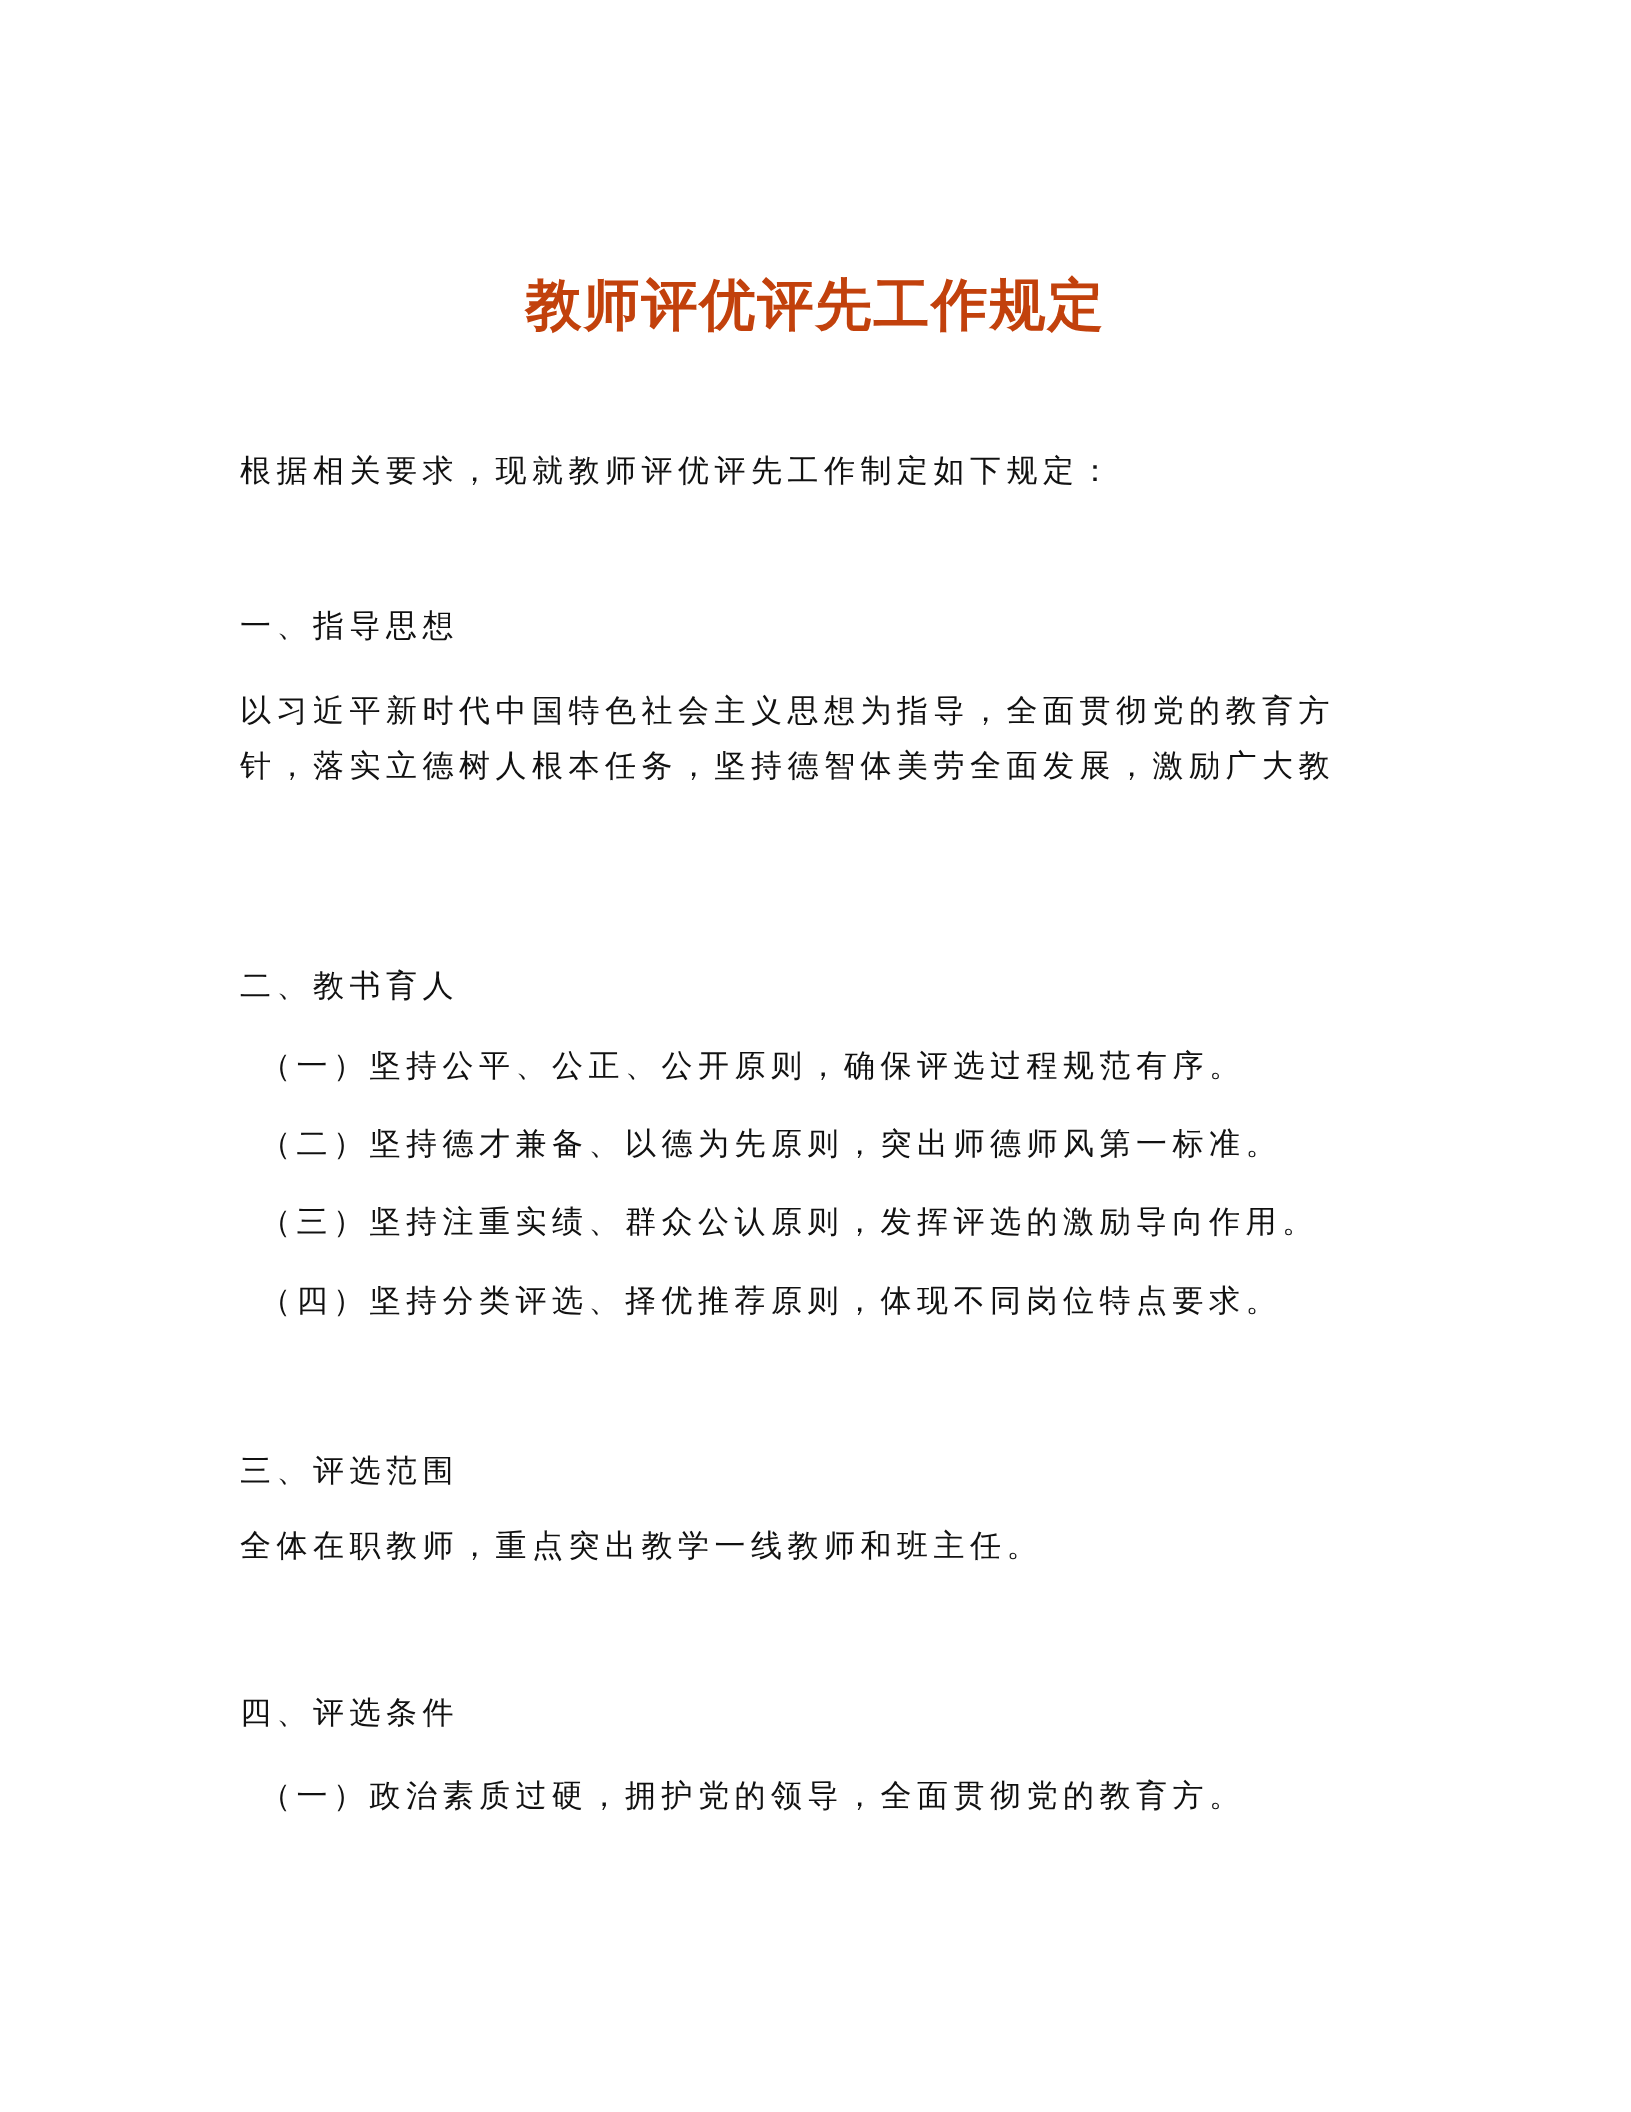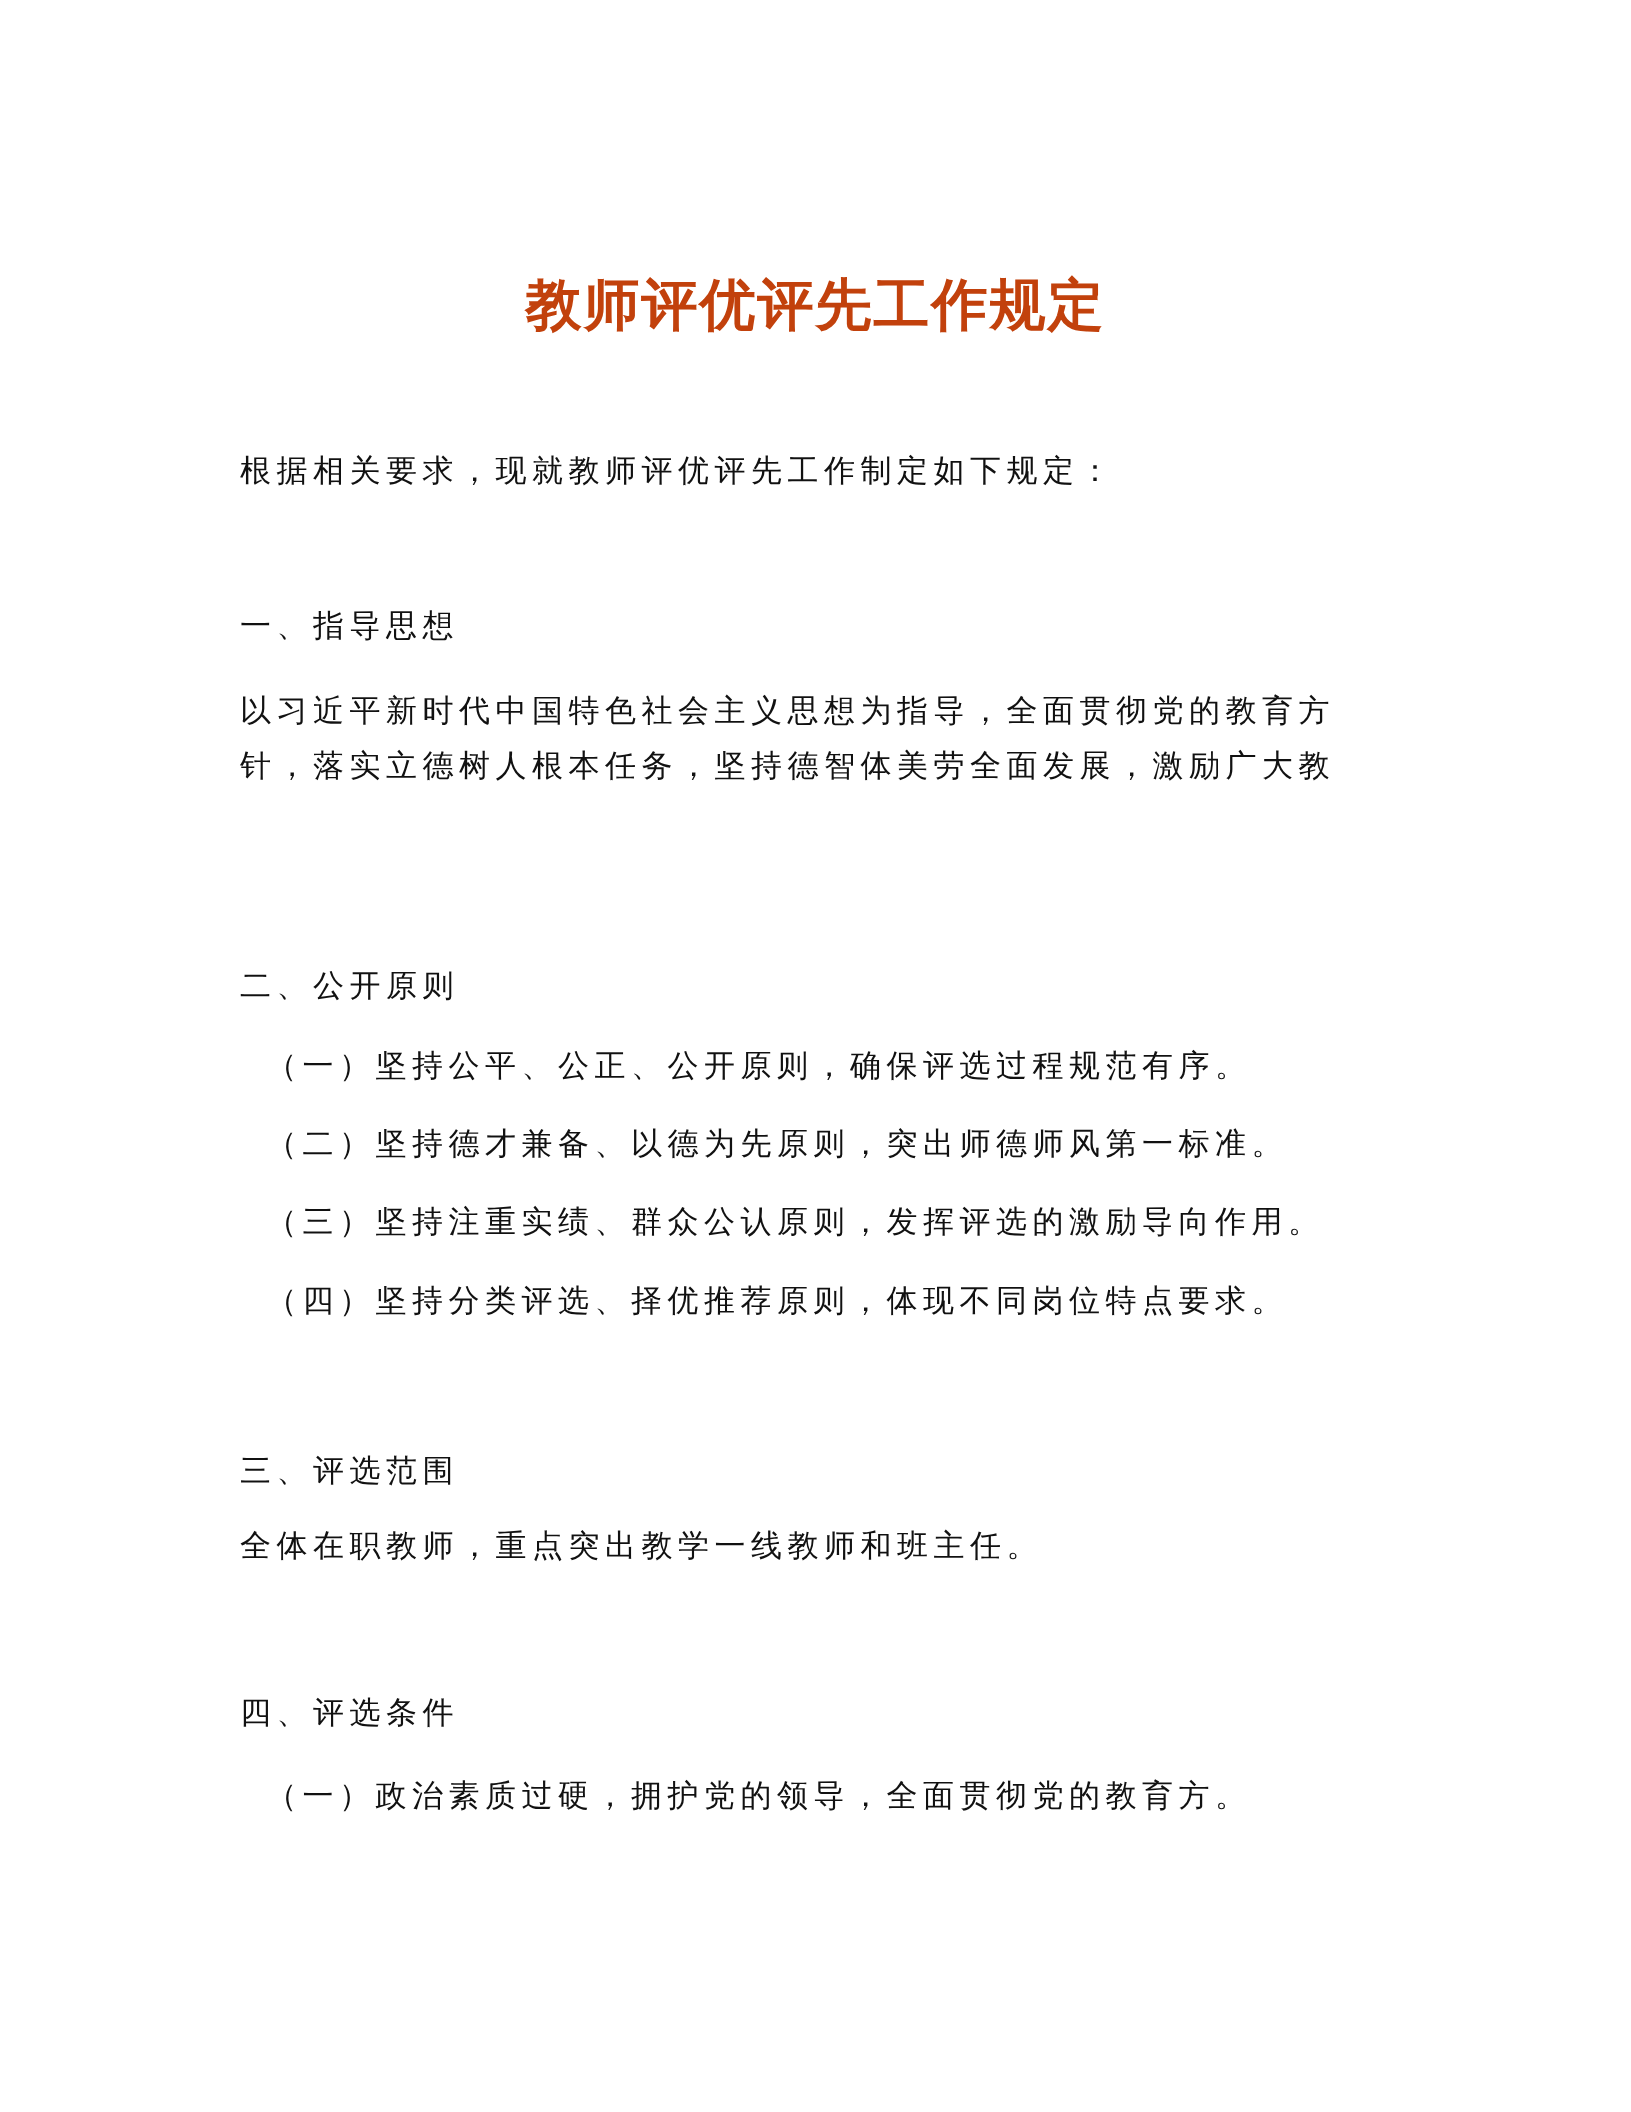--- a/index.html
+++ b/index.html
@@ -39,37 +39,37 @@
       position: absolute;
       left: 240px;
       font-size: 31px;
       line-height: 40px;
       letter-spacing: 5.5px;
       white-space: nowrap;
       color: #111111;
       font-weight: 400;
     }
     .item {
-      left: 266px;
+      left: 260px;
     }
   </style>
 </head>
 <body>
 
 <div class="page">
 
   <div class="title">教师评优评先工作规定</div>
 
   <div class="line" style="top:450px;">根据相关要求，现就教师评优评先工作制定如下规定：</div>
 
   <div class="line" style="top:605px;">一、指导思想</div>
   <div class="line" style="top:690px;">以习近平新时代中国特色社会主义思想为指导，全面贯彻党的教育方</div>
   <div class="line" style="top:745px;">针，落实立德树人根本任务，坚持德智体美劳全面发展，激励广大教</div>
 
-  <div class="line" style="top:965px;">二、公开原则</div>
+  <div class="line" style="top:965px;">二、教书育人</div>
   <div class="line item" style="top:1045px;">（一）坚持公平、公正、公开原则，确保评选过程规范有序。</div>
   <div class="line item" style="top:1123px;">（二）坚持德才兼备、以德为先原则，突出师德师风第一标准。</div>
   <div class="line item" style="top:1201px;">（三）坚持注重实绩、群众公认原则，发挥评选的激励导向作用。</div>
   <div class="line item" style="top:1280px;">（四）坚持分类评选、择优推荐原则，体现不同岗位特点要求。</div>
 
   <div class="line" style="top:1450px;">三、评选范围</div>
   <div class="line" style="top:1525px;">全体在职教师，重点突出教学一线教师和班主任。</div>
 
   <div class="line" style="top:1692px;">四、评选条件</div>
   <div class="line item" style="top:1775px;">（一）政治素质过硬，拥护党的领导，全面贯彻党的教育方。</div>

